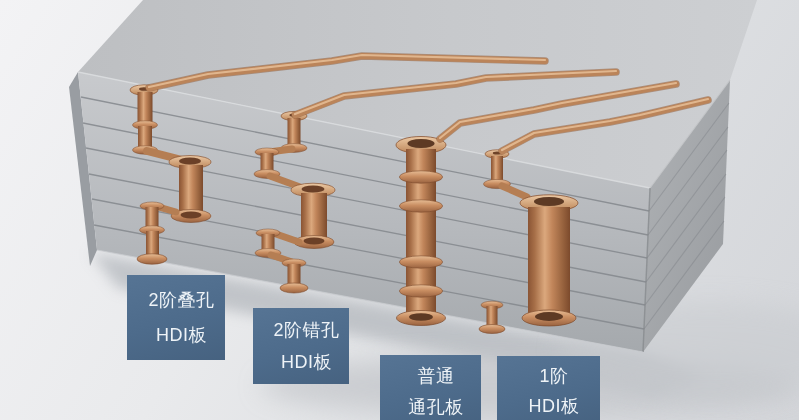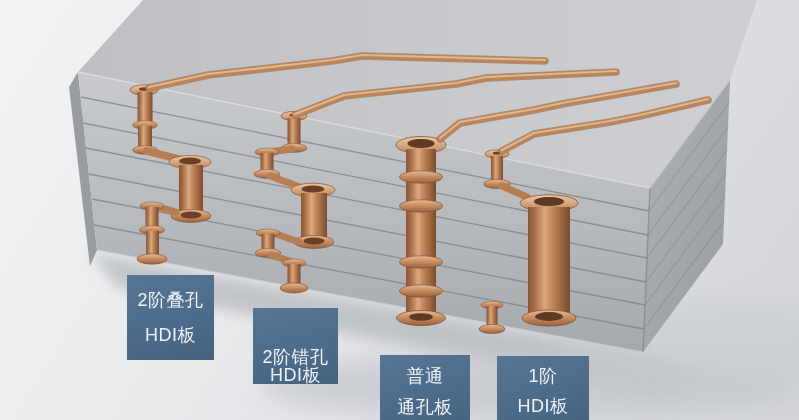--- a/index.html
+++ b/index.html
@@ -7,25 +7,25 @@
     position:relative;width:799px;height:420px;overflow:hidden;
     font-family:"Liberation Sans","DejaVu Sans",sans-serif;
     background:linear-gradient(122deg,#f3f3f5 0%,#e9eaec 38%,#dddfe2 66%,#d3d5d9 100%);
   }
   .stage svg{position:absolute;left:0;top:0;}
   .badge{
     position:absolute;
     background:linear-gradient(165deg,#567494 0%,#4d6b8b 55%,#466280 100%);
     color:#eef3f7;
     display:flex;flex-direction:column;align-items:center;justify-content:space-evenly;
-    text-align:center;font-size:18px;letter-spacing:.5px;line-height:1;
+    text-align:center;font-size:18px;letter-spacing:.5px;line-height:1;padding-left:11px;
   }
   .badge span{display:block;}
   #badge-stacked  {left:127px;top:275px;width:87px;height:85px;}
-  #badge-staggered{left:253px;top:308px;width:85px;height:76px;justify-content:flex-end;}
+  #badge-staggered{left:253px;top:308px;width:85px;height:76px;}
   #badge-through  {left:380px;top:340px;width:90px;height:73px;margin-top:15px;}
   #badge-onestep  {left:497px;top:356px;width:92px;height:70px;}
 </style>
 </head>
 <body>
 
 <div class="stage">
 
 <svg width="799" height="420" viewBox="0 0 799 420">
   <defs>

